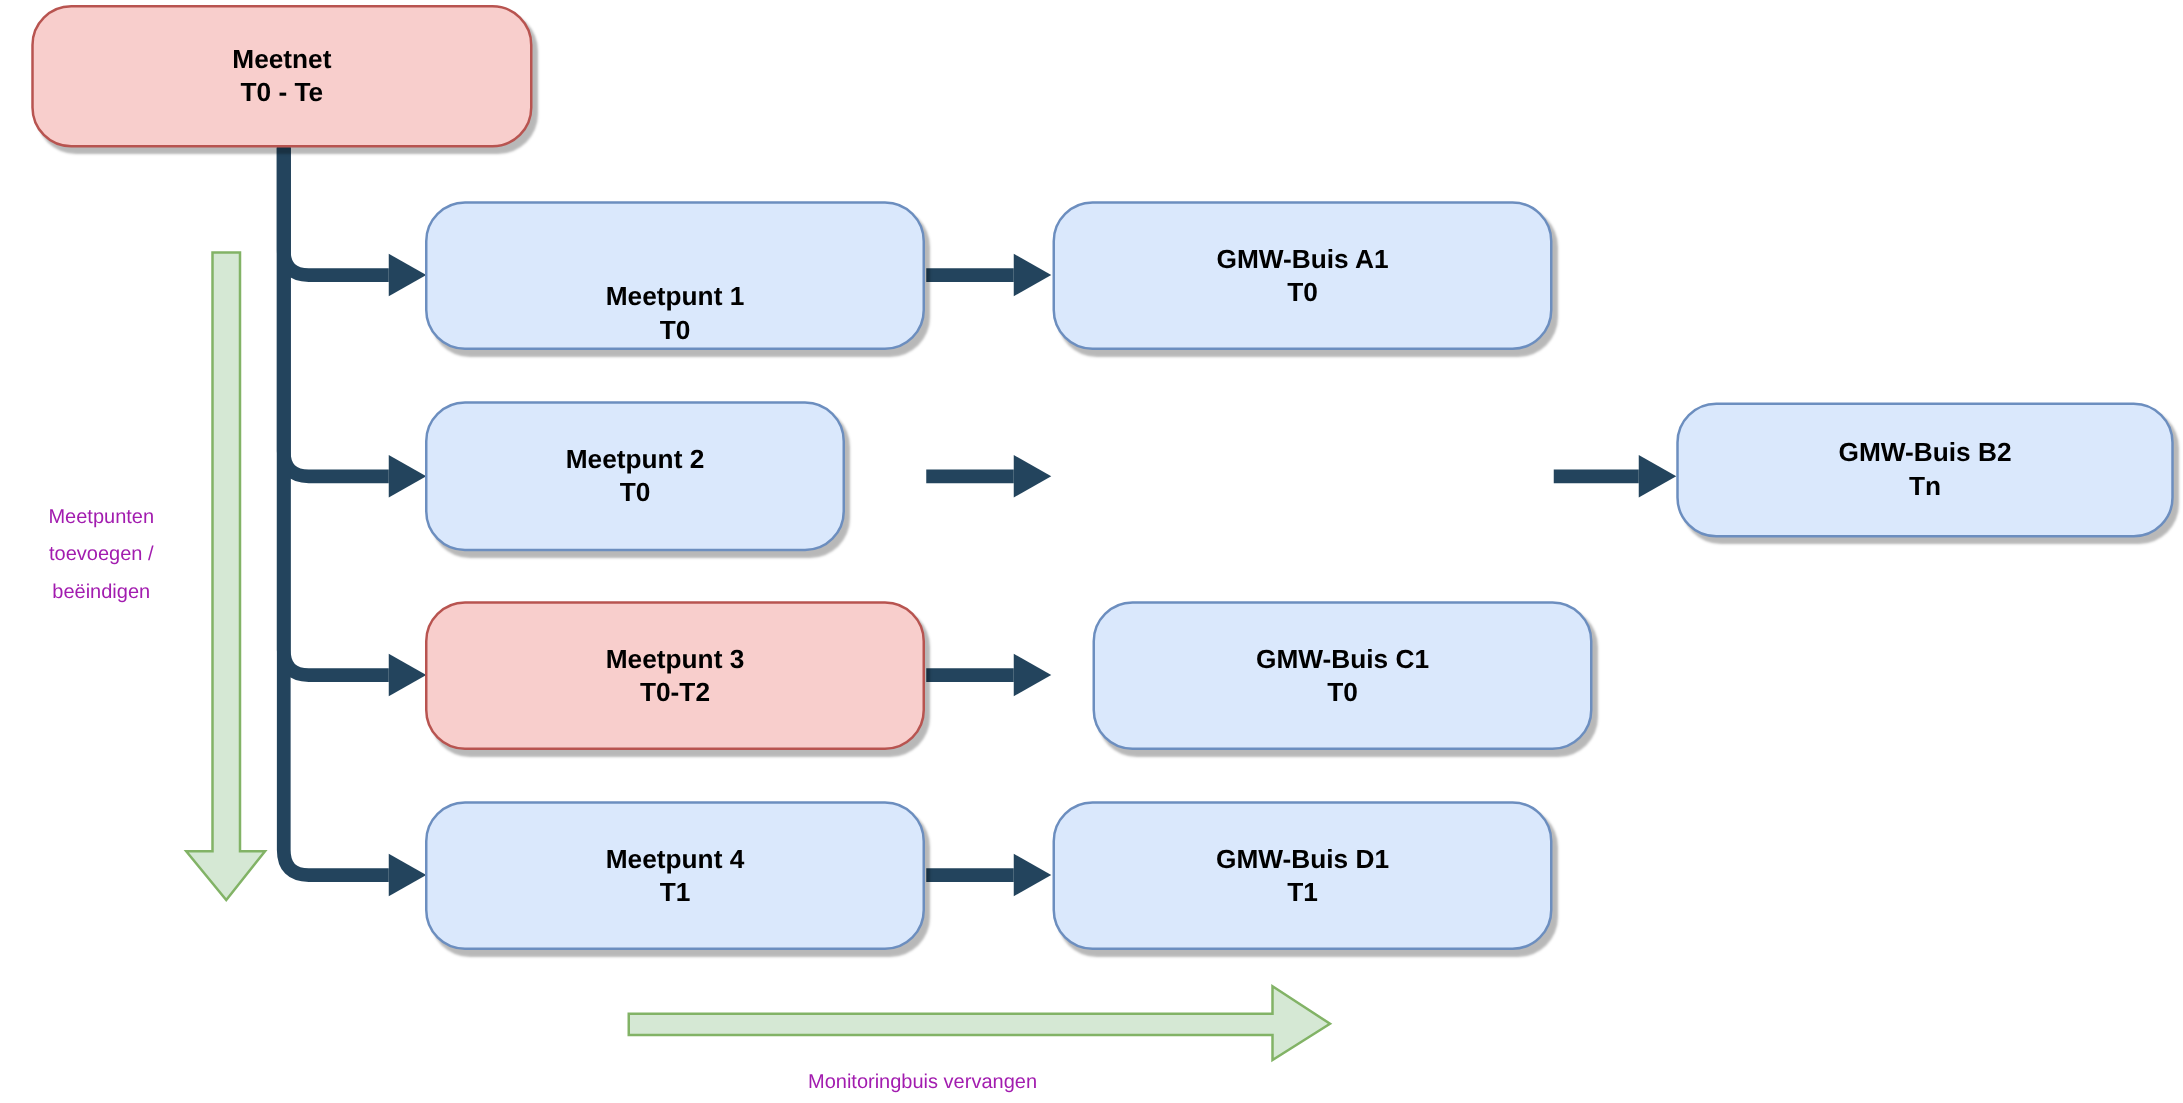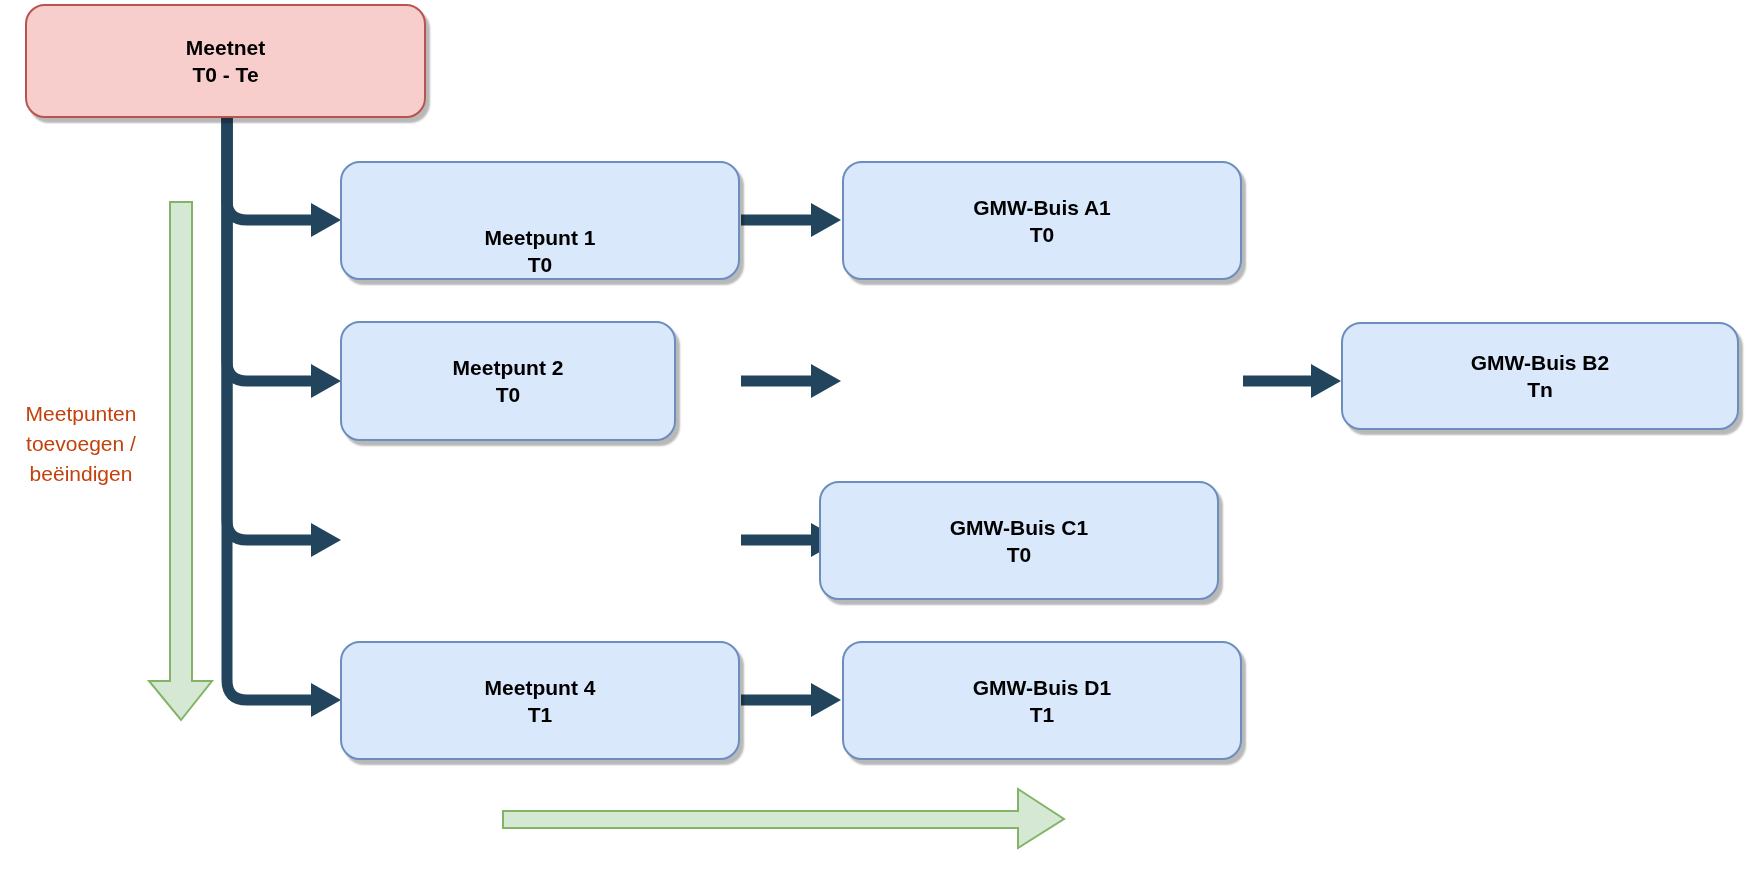--- a/index.html
+++ b/index.html
@@ -25,39 +25,39 @@
   .dark-head { fill: var(--edge-dark); stroke: none; }
   .green-arrow {
     fill: var(--green-fill);
     stroke: var(--green-border);
     stroke-width: 2;
     stroke-linejoin: miter;
   }
   .node {
     position: absolute;
     box-sizing: border-box;
-    border-radius: 20px;
+    border-radius: 32px;
     border: 2px solid;
     display: flex;
     flex-direction: column;
     align-items: center;
     justify-content: center;
     text-align: center;
     font-weight: bold;
     font-size: 21px;
     line-height: 27px;
     color: #000000;
     box-shadow: 4px 5px 2px rgba(0,0,0,0.28);
   }
   .node.blue { background: var(--node-blue-fill); border-color: var(--node-blue-border); }
   .node.red  { background: var(--node-red-fill);  border-color: var(--node-red-border); }
   .annotation {
     position: absolute;
-    color: #c2410c;
-    font-size: 21px;
+    color: #a21caf;
+    font-size: 16px;
     line-height: 30px;
     text-align: center;
     font-weight: normal;
   }
   .left-label  { left: 0px;  top: 399px; width: 162px; }
   .bottom-label{ left: 498px; top: 851px; width: 480px; }
 </style>
 </head>
 <body>
 
@@ -115,47 +115,52 @@
   <div class="node blue" style="left:340px; top:161px; width:400px; height:119px;justify-content:flex-end;">
     <div>Meetpunt 1</div>
     <div>T0</div>
   </div>
 
   <div class="node blue" style="left:340px; top:321px; width:336px; height:120px;">
     <div>Meetpunt 2</div>
     <div>T0</div>
   </div>
 
+  <div class="node red" style="left:340px; top:481px; width:400px; height:119px;">
+    <div>Meetpunt 3</div>
+    <div>T0-T2</div>
+  </div>
 
   <div class="node blue" style="left:340px; top:641px; width:400px; height:119px;">
     <div>Meetpunt 4</div>
     <div>T1</div>
   </div>
 
   <div class="node blue" style="left:842px; top:161px; width:400px; height:119px;align-items:center;">
     <div>GMW-Buis A1</div>
     <div>T0</div>
   </div>
 
 
   <div class="node blue" style="left:1341px; top:322px; width:398px; height:108px;">
     <div>GMW-Buis B2</div>
     <div>Tn</div>
   </div>
 
-  <div class="node blue" style="left:819px; top:481px; width:400px; height:119px;">
+  <div class="node blue" style="left:874px; top:481px; width:400px; height:119px;">
     <div>GMW-Buis C1</div>
     <div>T0</div>
   </div>
 
   <div class="node blue" style="left:842px; top:641px; width:400px; height:119px;">
     <div>GMW-Buis D1</div>
     <div>T1</div>
   </div>
 
   <div class="annotation left-label">
     <div>Meetpunten</div>
     <div>toevoegen /</div>
     <div>beëindigen</div>
   </div>
 
+  <div class="annotation bottom-label">Monitoringbuis vervangen</div>
 
 </div>
 
 </body></html>

